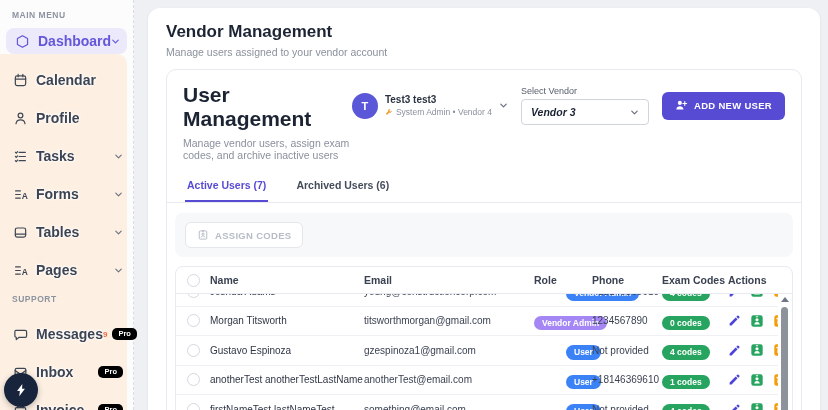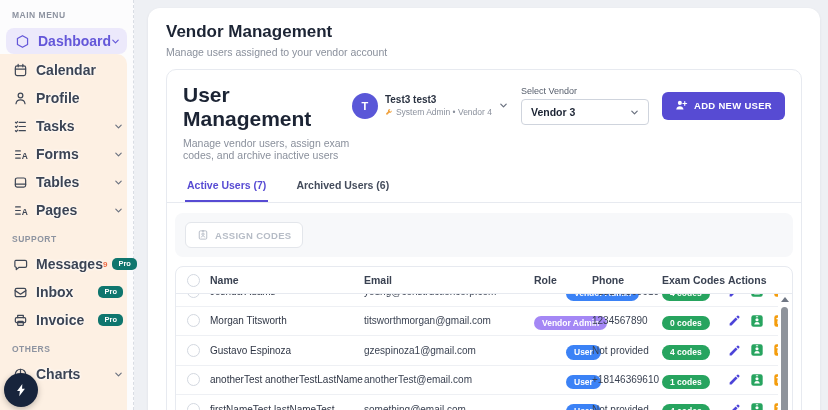--- a/index.html
+++ b/index.html
@@ -5,28 +5,28 @@
   * { margin:0; padding:0; box-sizing:border-box; }
   html,body { width:828px; height:410px; overflow:hidden; }
   body { font-family:"Liberation Sans", sans-serif; background:#eef0f4; position:relative; color:#1c2434; }
 
   
   .sidebar { position:absolute; left:0; top:0; width:134px; height:410px; background:#fcfcfd; border-right:1px dashed #d9dde4; z-index:2; }
   .peach { position:absolute; left:0; top:54px; right:6px; bottom:0; background:#fdf0e3; border-radius:0 10px 0 0; }
   .side-inner { position:relative; z-index:1; }
   .section-label { font-size:8.5px; letter-spacing:.5px; color:#8d93a0; padding:10px 0 6px 12px; font-weight:700; }
   .nav-list { display:flex; flex-direction:column; }
-  .nav-item { display:flex; align-items:center; height:28px; padding:0 10px 0 12px; cursor:pointer; color:#3c4454; position:relative; }
+  .nav-item { display:flex; align-items:center; height:28px; padding:0 10px 0 12px; cursor:pointer; color:#3c4454; position:relative;margin-top:10px; }
   .nav-item .nav-icon { width:16px; height:16px; margin-right:8px; display:flex; align-items:center; justify-content:center; color:#3f4756; flex:0 0 16px; }
   .nav-item .nav-label { font-size:14px; font-weight:600; text-shadow:0 0 3px #fff, 0 0 3px #fff; white-space:nowrap; }
   .nav-item .nav-chevron { margin-left:auto; color:#6b7280; display:flex; }
   .nav-item.active { background:#ece9fb; border-radius:8px; margin:2px 6px; height:26px; padding-left:8px; color:#6457d9; }
   .nav-item.active .nav-icon, .nav-item.active .nav-label, .nav-item.active .nav-chevron { color:#6457d9; text-shadow:none; }
   .msg-count { margin-left:auto; font-size:8px; color:#ed6a45; font-weight:700; margin-right:5px; }
-  .pro-pill { background:#0f766e; color:#fff; font-size:7.5px; font-weight:700; border-radius:5px; padding:2px 6px 2px; line-height:1; }
+  .pro-pill { background:#000000; color:#fff; font-size:7.5px; font-weight:700; border-radius:5px; padding:2px 6px 2px; line-height:1; }
   .pro-pill.push { margin-left:auto; }
   .support-item .nav-icon { color:#3f4756; }
   .bolt-btn { position:absolute; left:4px; top:373px; width:34px; height:34px; border-radius:50%; background:#17243c; display:flex; align-items:center; justify-content:center; z-index:5; cursor:pointer; box-shadow:0 2px 6px rgba(0,0,0,.25); }
 
   
   .main { position:absolute; left:135px; top:0; right:0; bottom:0; background:#eef0f4; }
   .card { position:absolute; left:13px; top:8px; right:8px; height:560px; background:#fff; border-radius:12px; box-shadow:0 1px 3px rgba(16,24,40,.07); padding:14px 18px; }
   .page-title { font-size:17px; font-weight:800; color:#1c2434; }
   .page-sub { font-size:10.5px; color:#8a909c; margin-top:4px; }
 
@@ -38,21 +38,21 @@
   .ph-right { display:flex; align-items:center; gap:13px; padding-top:3px; }
 
   .user-chip { display:flex; align-items:center; gap:7px; cursor:pointer; }
   .avatar { width:26px; height:26px; border-radius:50%; background:#5a57d8; color:#fff; font-size:11px; font-weight:700; display:flex; align-items:center; justify-content:center; }
   .chip-name { font-size:10px; font-weight:700; color:#2b3342; line-height:1.25; }
   .chip-role { font-size:8.5px; color:#8a909c; display:flex; align-items:center; gap:3px; margin-top:1px; }
   .chip-caret { color:#6b7280; display:flex; }
 
   .select-block .sel-label { font-size:9px; color:#555d6b; margin-bottom:3px; }
   .sel-box { width:128px; height:26px; border:1px solid #cfd4dd; border-radius:4px; display:flex; align-items:center; justify-content:space-between; padding:0 9px; cursor:pointer; background:#fff; }
-  .sel-value { font-size:10.5px; font-weight:600; color:#1c2434; }
+  .sel-value { font-size:10.5px; font-weight:600; color:#1c2434;font-style:italic; }
   .caret { color:#6b7280; display:flex; }
 
   .btn-primary { height:28px; background:#574bd3; color:#fff; border:none; border-radius:6px; font-family:inherit; font-size:9.5px; font-weight:700; letter-spacing:.3px; display:flex; align-items:center; gap:6px; padding:10px 13px; cursor:pointer; }
 
   .tabs { display:flex; gap:26px; padding:2px 18px 0; border-bottom:1px solid #e7eaf0; }
   .tab { font-size:10.5px; font-weight:700; color:#444c5c; padding:8px 2px 9px; cursor:pointer; border-bottom:2px solid transparent; }
   .tab.active { color:#574bd3; border-bottom-color:#574bd3; }
 
   .toolbar { margin:10px 8px 9px; background:#f7f8fa; border-radius:8px; padding:9px 10px; }
   .btn-disabled { display:inline-flex; align-items:center; gap:6px; background:#fff; border:1px solid #e3e6eb; border-radius:6px; color:#b6bcc6; font-family:inherit; font-size:9.5px; font-weight:700; letter-spacing:.3px; padding:6px 11px; cursor:default; }

